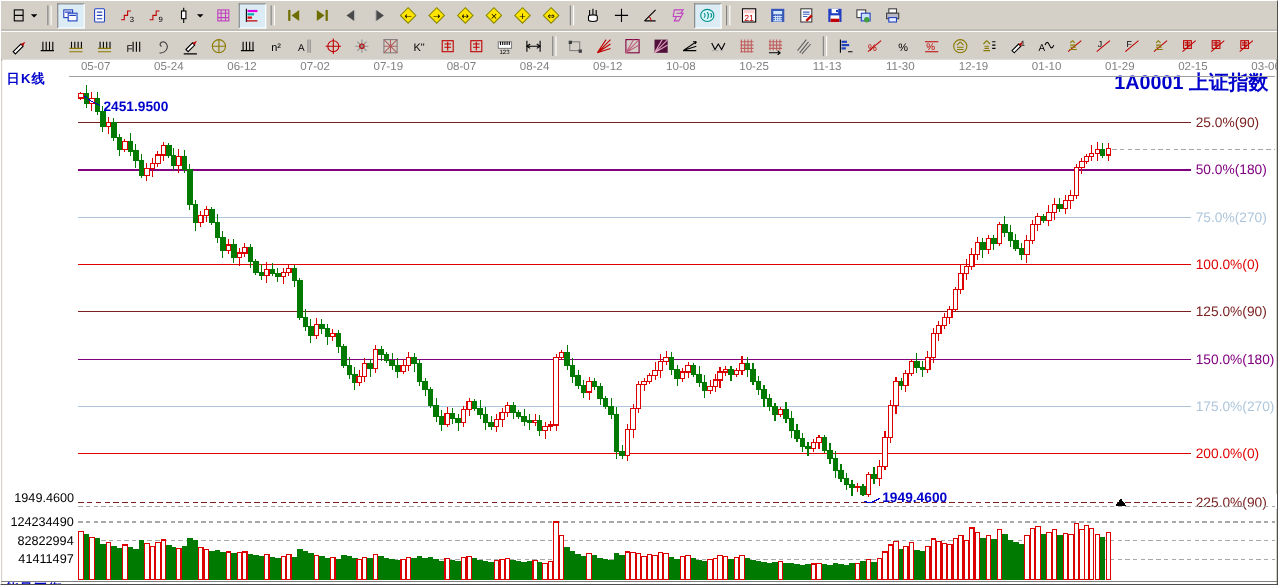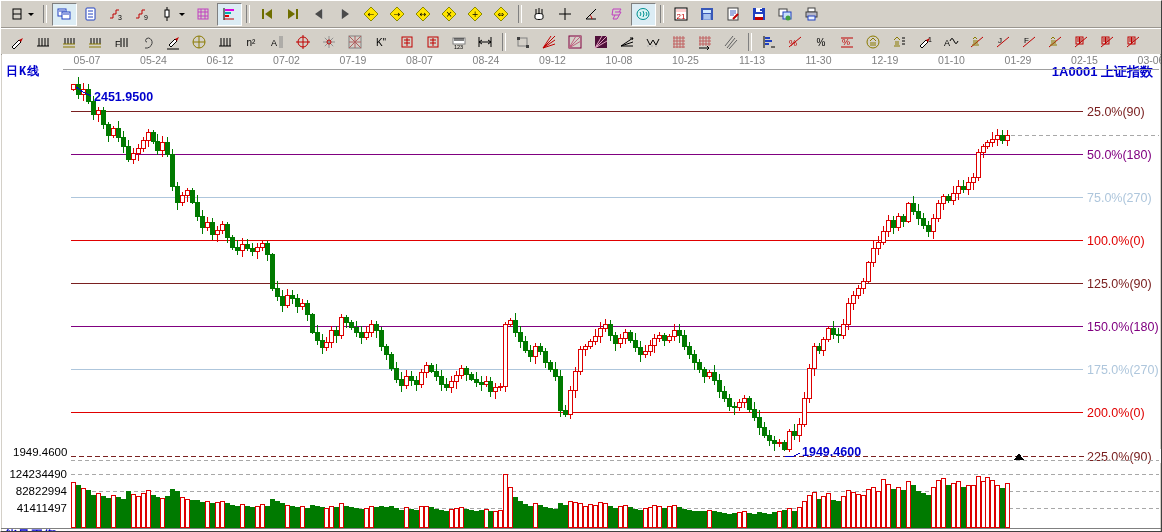--- a/index.html
+++ b/index.html
@@ -9,22 +9,22 @@
   #tb1{top:0;height:26px;border-bottom:1px solid #9a968f;}
   #tb2{top:27px;height:25px;border-top:1px solid #fff;border-bottom:1px solid #9a968f;}
   .btn{width:23px;height:21px;display:flex;align-items:center;justify-content:center;margin:0 0.5px;
        border:1px solid transparent;flex:0 0 auto;cursor:default;}
   .btn.wide{width:32px;}
   .btn.pressed{border-color:#808080 #ffffff #ffffff #808080;background:#dcecf4;}
   .btn svg{display:block;}
   .sep{width:2px;height:18px;border-left:1px solid #808080;border-right:1px solid #fff;margin:0 4px;flex:0 0 auto;}
   #chartbg{position:absolute;left:1px;right:1px;top:53px;bottom:0;background:#fff;}
   #csvg{position:absolute;left:0;top:52px;width:1162px;height:480px;}
-  #klabel{position:absolute;left:5px;top:62px;color:#0000cc;font-size:12px;font-weight:bold;letter-spacing:1px;font-family:Liberation Mono, monospace;}
-  #symbol{position:absolute;right:8px;top:62px;color:#0000cc;font-size:13px;font-weight:bold;}
+  #klabel{position:absolute;left:5px;top:62px;color:#0000cc;font-size:12px;font-weight:bold;letter-spacing:1px;}
+  #symbol{position:absolute;right:8px;top:62px;color:#0000cc;font-size:18px;font-weight:bold;}
   #bottomlabel{position:absolute;left:4px;top:526px;color:#0000cc;font-size:12px;font-weight:bold;letter-spacing:1px;}
 </style>
 </head>
 <body>
 
 <div id="win">
   <div id="tb1" class="tb">
       <div class="btn wide">
         <svg width="26" height="16" viewBox="0 0 26 16" xmlns="http://www.w3.org/2000/svg">
           <rect x="4" y="3" width="8" height="10" fill="none" stroke="#000"></rect>

